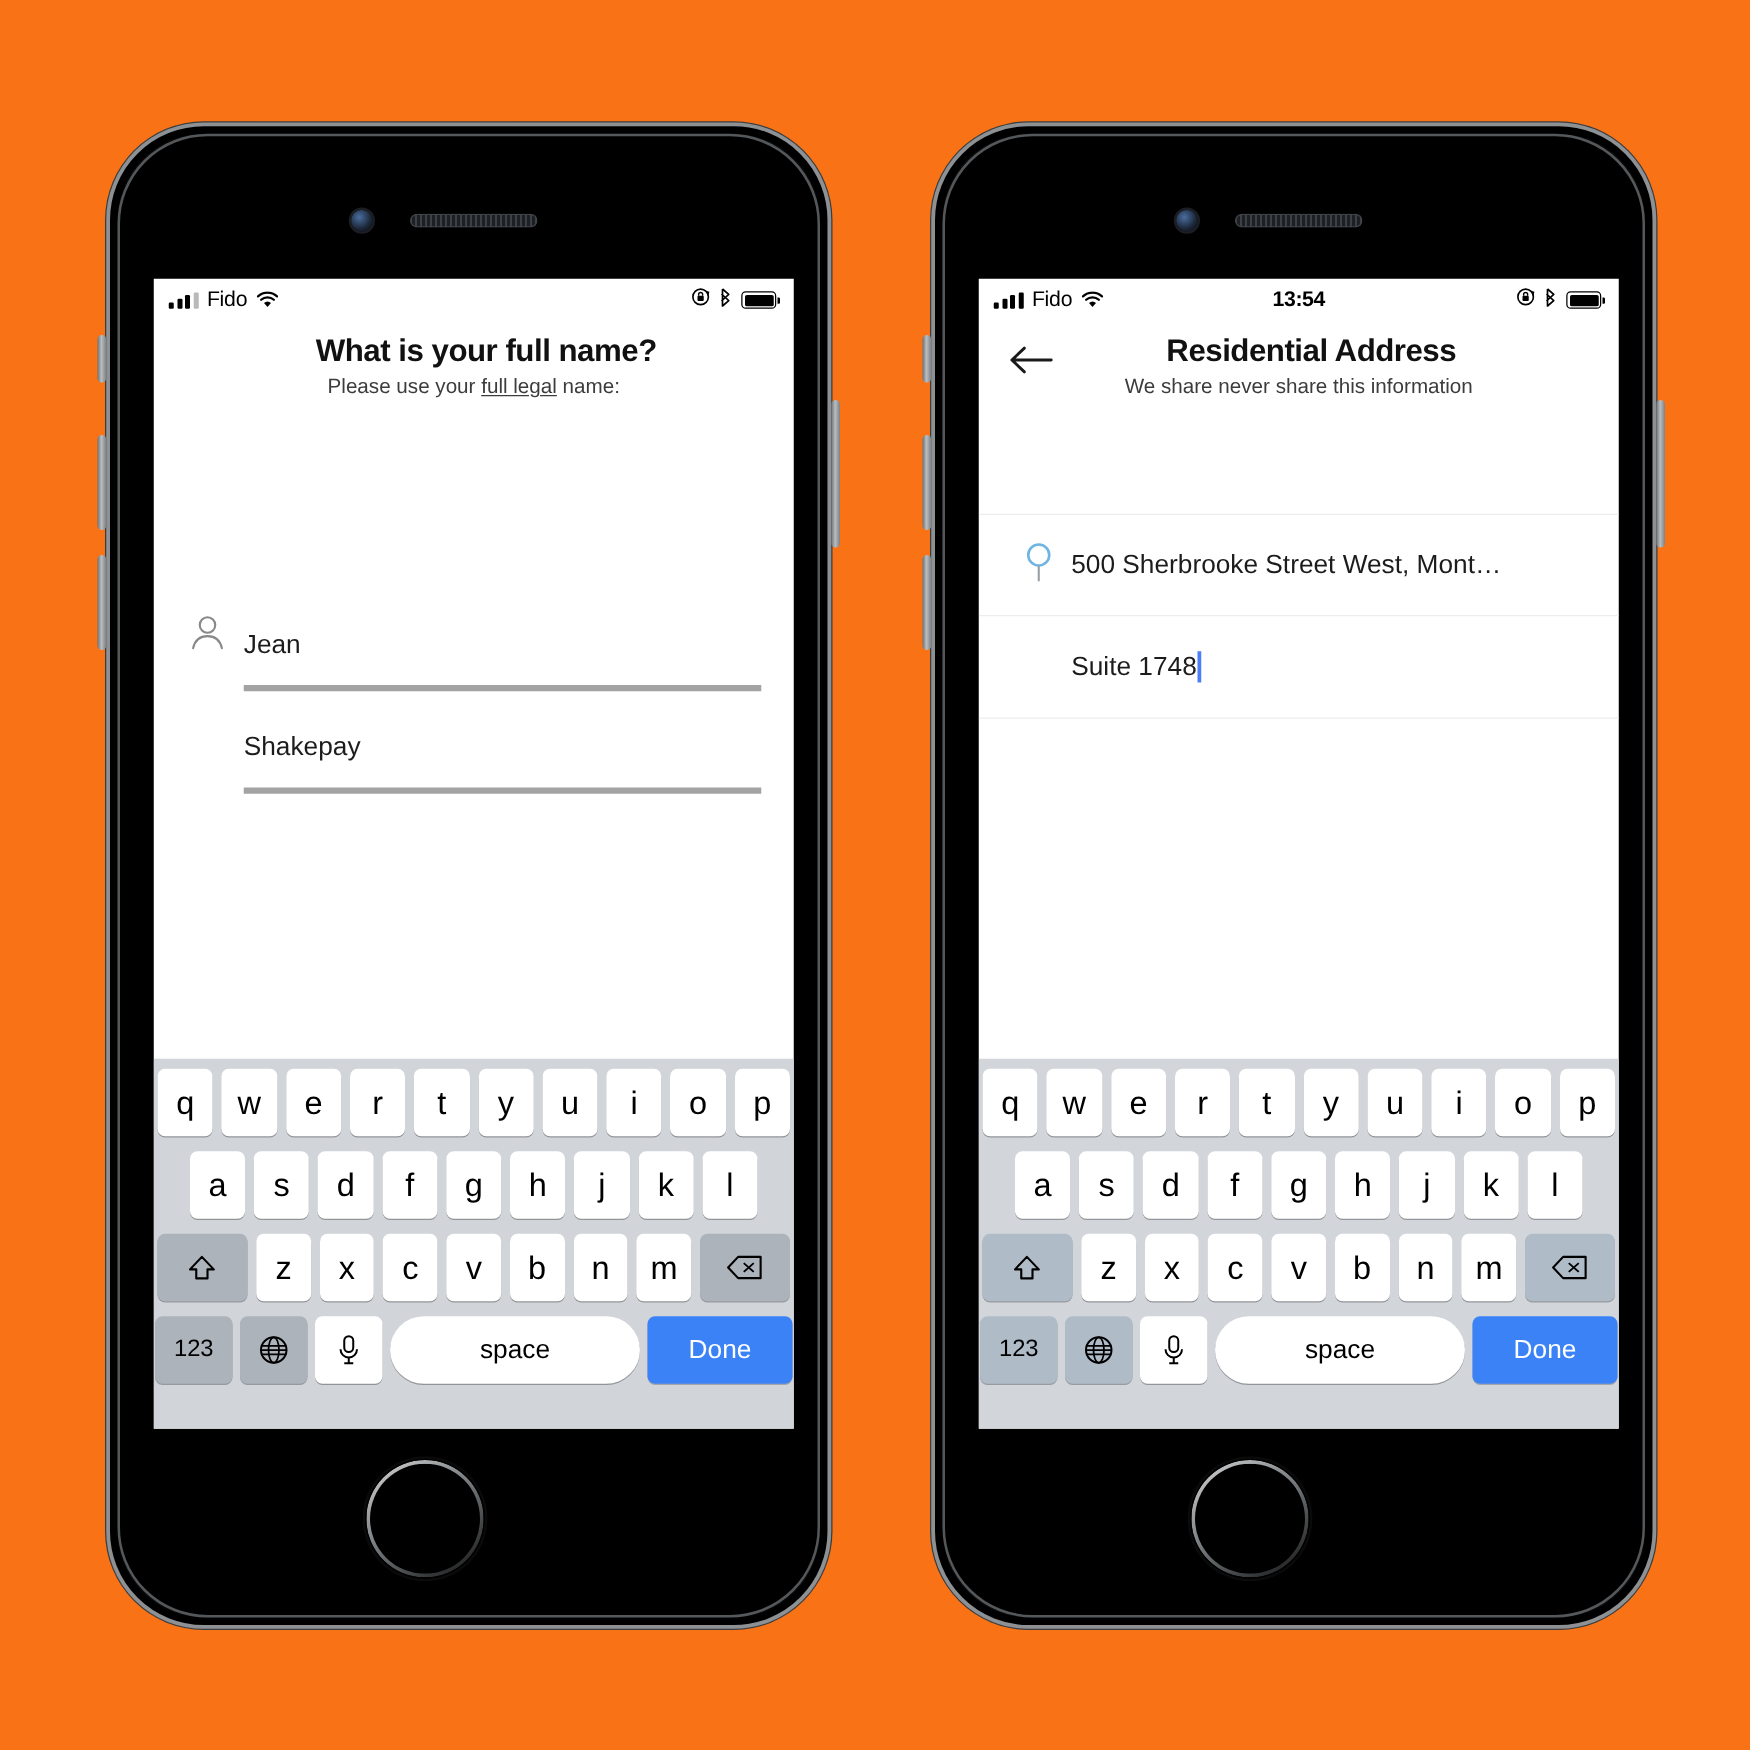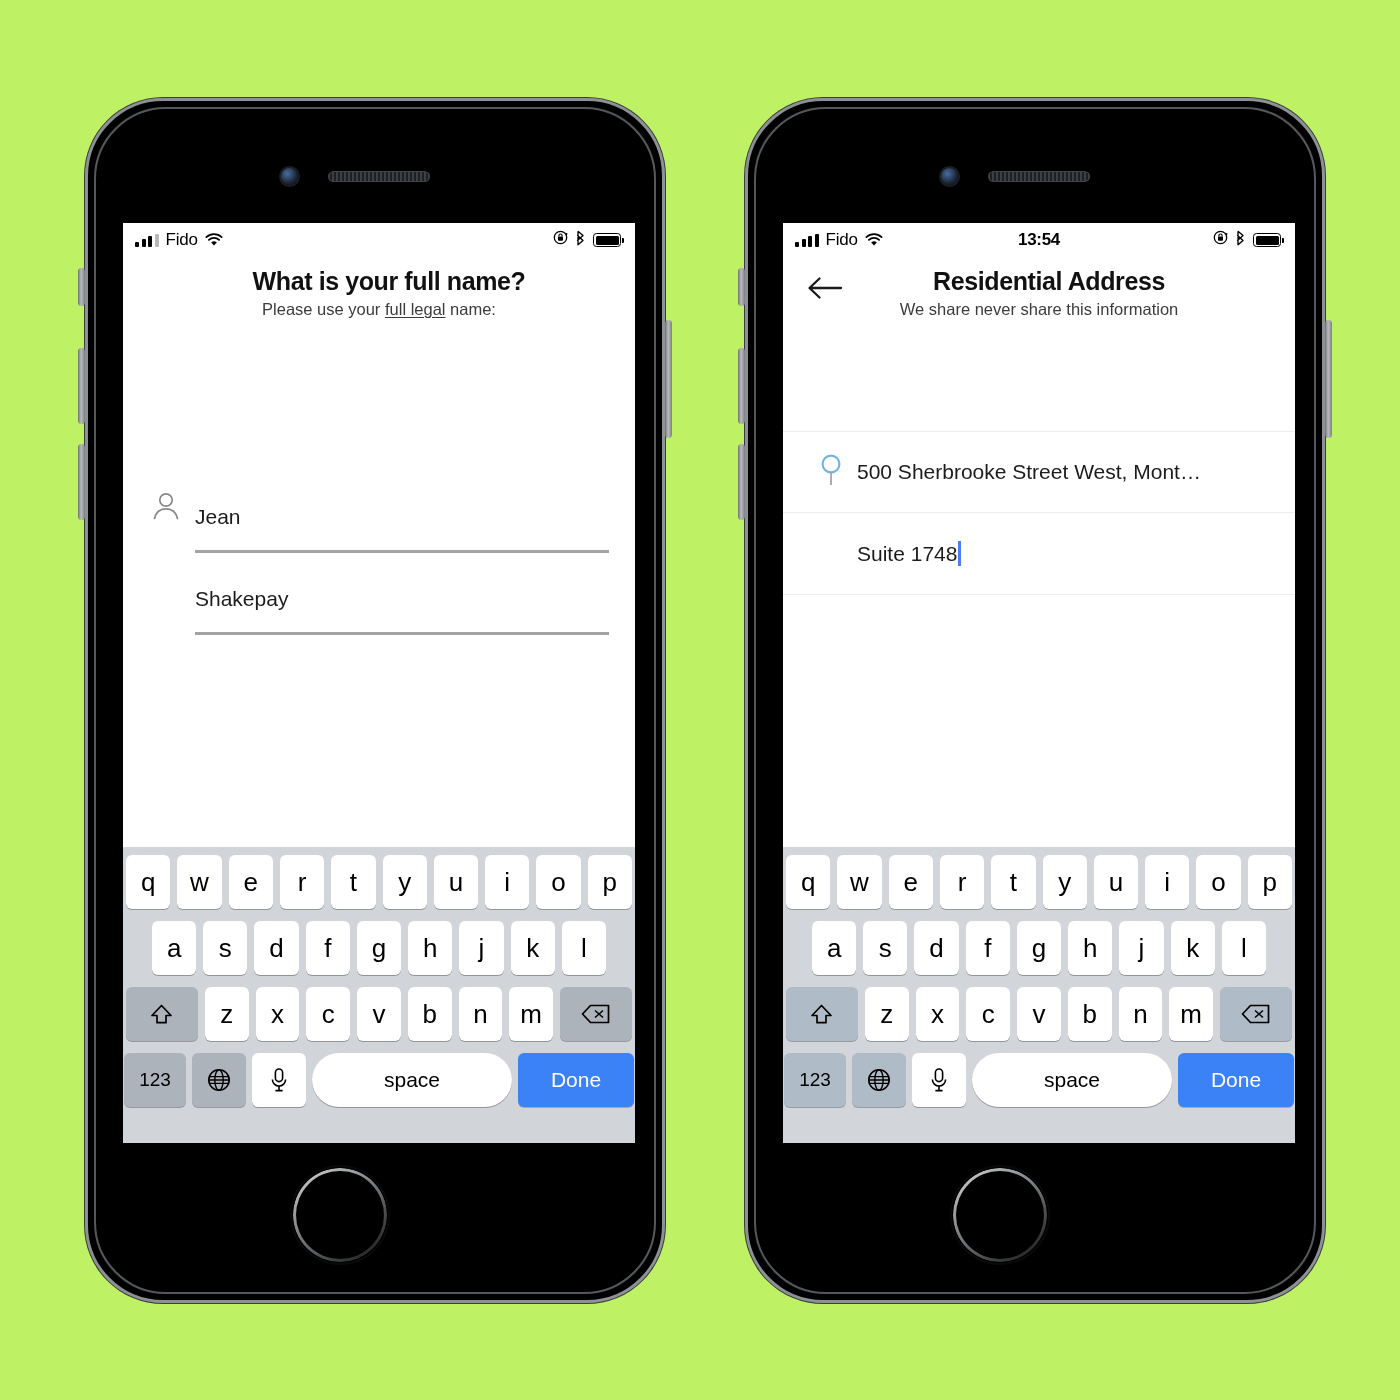--- a/index.html
+++ b/index.html
@@ -2,21 +2,21 @@
 <html><head>
 <meta charset="utf-8">
 <style>
   * { box-sizing: border-box; margin: 0; padding: 0; }
   html, body {
     width: 1400px; height: 1400px;
     background: #000;
     font-family: "Liberation Sans", sans-serif;
     overflow: hidden;
   }
-  #stage { position: relative; width: 1400px; height: 1400px; background:#bef264; }
+  #stage { position: relative; width: 1400px; height: 1400px; background:#f97316; }
 
   
   .phone { position: absolute; top: 98px; width: 580px; height: 1205px; }
   .phone.left  { left: 85px; }
   .phone.right { left: 745px; }
 
   .bezel {
     position: absolute; inset: 0;
     border-radius: 78px;
     background: #0a0a0a;
@@ -116,34 +116,34 @@
     position:absolute; left:24px; top:18px; width:36px; height:26px; cursor:pointer;
   }
 
   
   .form-left { padding: 0 26px; margin-top: 150px; }
   .row-name { display:flex; align-items:flex-start; }
   .person-icon { width:46px; flex:0 0 46px; padding-top:6px; }
   .fields { flex:1; }
   .ufield {
     height: 70px; display:flex; align-items:center;
-    border-bottom: 3px solid #a3a3a3;
+    border-bottom: 5px solid #a3a3a3;
     font-size: 21px; color:#1c1c1c;
   }
   .ufield.second { margin-top: 12px; }
 
   
   .next-btn {
     position:absolute; left:0; right:0; bottom: 296px;
     height: 76px; display:flex; align-items:center; justify-content:center;
     color:#fff; font-size:19px; font-weight:700; cursor:pointer;
   }
 
   
-  .form-right { margin-top: 98px; border-radius: 23px; }
+  .form-right { margin-top: 78px; border-radius: 23px; }
   .arow {
     height: 82px; display:flex; align-items:center;
     border-top: 1px solid #ededed; border-bottom: 1px solid #ededed;
     padding: 0 22px;
   }
   .arow.second { border-top:none; }
   .pin-slot { width: 52px; flex:0 0 52px; display:flex; justify-content:center; }
   .arow-text { font-size: 21px; color:#1c1c1c; display:flex; align-items:center; }
   .caret {
     display:inline-block; width:2.5px; height:25px; background:#4d7ef7; margin-left:1px;

